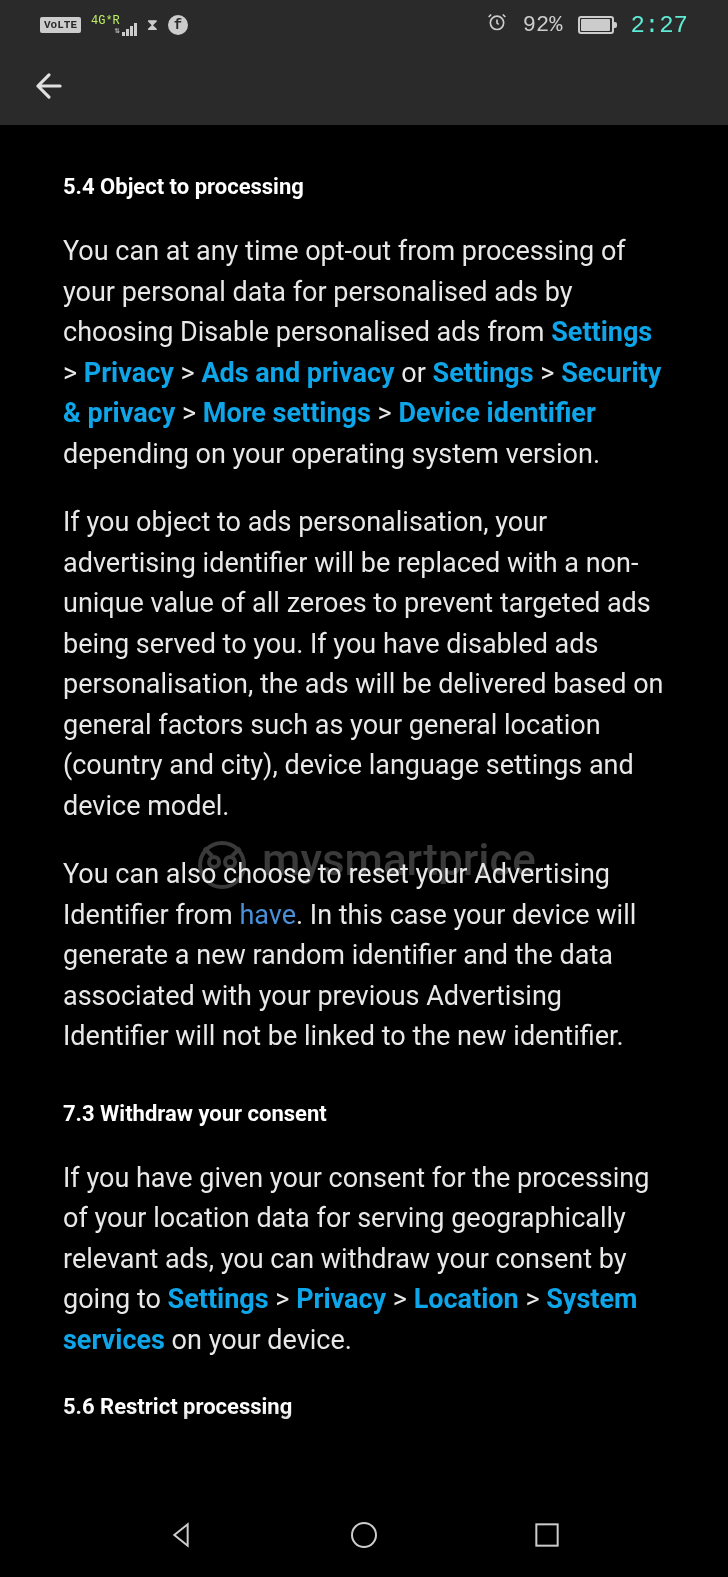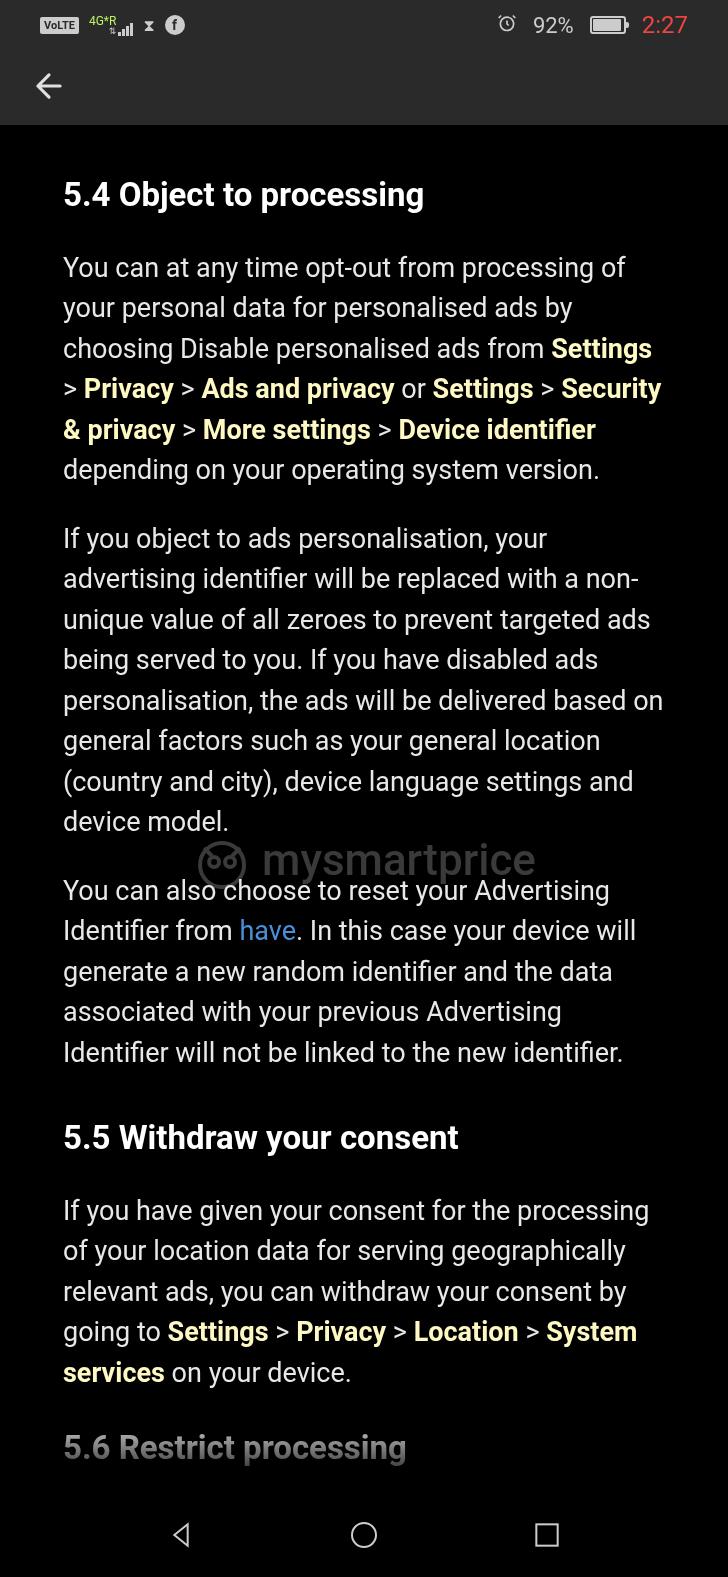--- a/index.html
+++ b/index.html
@@ -18,20 +18,21 @@
     }
     .status-bar {
       height: 50px;
       background: #2a2a2a;
       display: flex;
       justify-content: space-between;
       align-items: center;
       padding: 0 40px 0 40px;
       font-size: 20px;
       color: #ccc;
+      font-family: Liberation Mono, monospace;
     }
     .status-left {
       display: flex;
       align-items: center;
       gap: 10px;
     }
     .status-right {
       display: flex;
       align-items: center;
       gap: 16px;
@@ -107,21 +108,21 @@
     .battery-fill {
       position: absolute;
       left: 1px;
       top: 1px;
       bottom: 1px;
       width: 88%;
       background: #ccc;
       border-radius: 1px;
     }
     .clock-text {
-      color: #ef4444;
+      color: #5eead4;
       font-size: 24px;
       font-weight: 400;
     }
     .app-bar {
       height: 75px;
       background: #2a2a2a;
       display: flex;
       align-items: center;
       padding-left: 30px;
     }
@@ -129,31 +130,31 @@
       width: 38px;
       height: 38px;
     }
     .content {
       padding: 45px 63px 0 63px;
       font-size: 27px;
       line-height: 1.5;
       color: #e8e8e8;
     }
     .content h2 {
-      font-size: 33px;
+      font-size: 22px;
       font-weight: 700;
       margin-bottom: 28px;
       color: #fff;
     }
     .content p {
       margin-bottom: 28px;
     }
     .content .bold {
       font-weight: 700;
-      color: #fef9c3;
+      color: #0ea5e9;
     }
     .content a {
       color: #4a90d9;
       text-decoration: none;
     }
     .section-5-5 {
       margin-top: 40px;
     }
     .section-5-6 {
       margin-top: 30px;
@@ -251,21 +252,21 @@
   <h2>5.4 Object to processing</h2>
   <p>
     <span>You can at any time opt-out from processing of your personal data for personalised ads by choosing Disable personalised ads from </span><span class="bold">Settings</span><span> &gt; </span><span class="bold">Privacy</span><span> &gt; </span><span class="bold">Ads and privacy</span><span> or </span><span class="bold">Settings</span><span> &gt; </span><span class="bold">Security &amp; privacy</span><span> &gt; </span><span class="bold">More settings</span><span> &gt; </span><span class="bold">Device identifier</span><span> depending on your operating system version.</span>
   </p>
   <p>If you object to ads personalisation, your advertising identifier will be replaced with a non-unique value of all zeroes to prevent targeted ads being served to you. If you have disabled ads personalisation, the ads will be delivered based on general factors such as your general location (country and city), device language settings and device model.</p>
   <p>
     <span>You can also choose to reset your Advertising Identifier from </span><a>have</a><span>. In this case your device will generate a new random identifier and the data associated with your previous Advertising Identifier will not be linked to the new identifier.</span>
   </p>
 
   <div class="section-5-5">
-    <h2>5.5 Withdraw your consent</h2>
+    <h2>7.3 Withdraw your consent</h2>
     <p>
       <span>If you have given your consent for the processing of your location data for serving geographically relevant ads, you can withdraw your consent by going to </span><span class="bold">Settings</span><span> &gt; </span><span class="bold">Privacy</span><span> &gt; </span><span class="bold">Location</span><span> &gt; </span><span class="bold">System services</span><span> on your device.</span>
     </p>
   </div>
 
   <div class="section-5-6">
     <h2>5.6 Restrict processing</h2>
   </div>
 </div>
 

